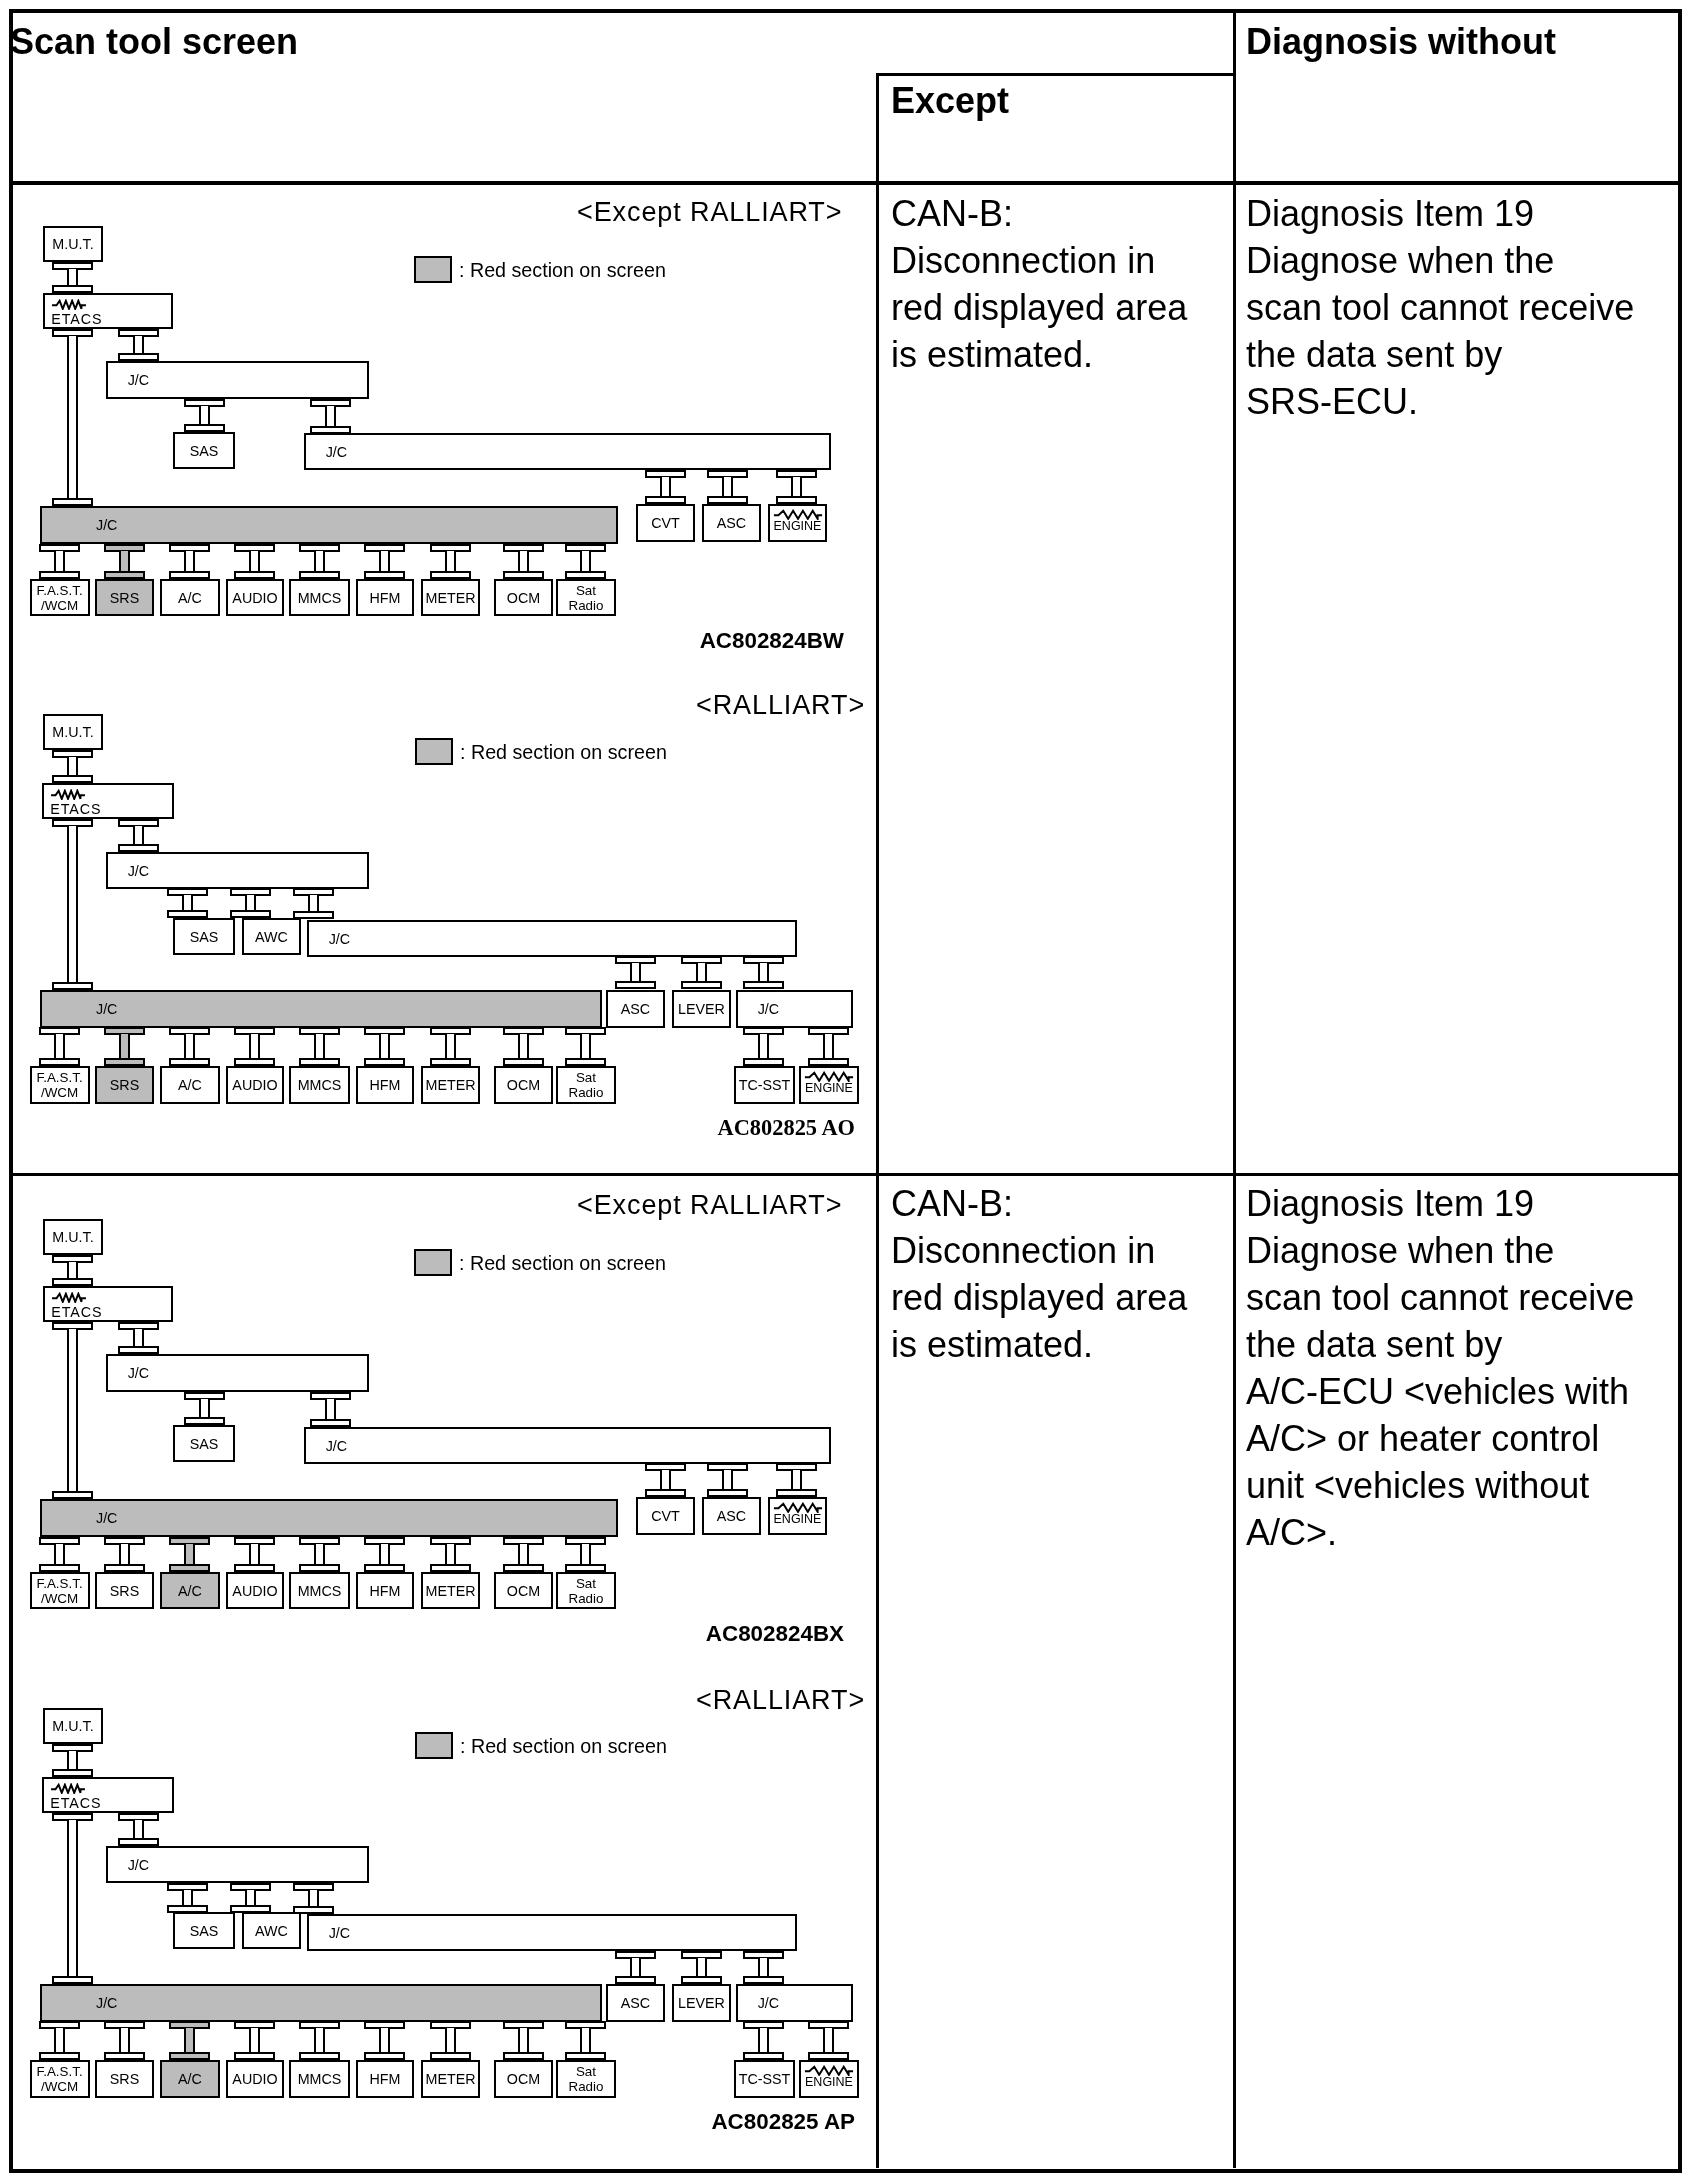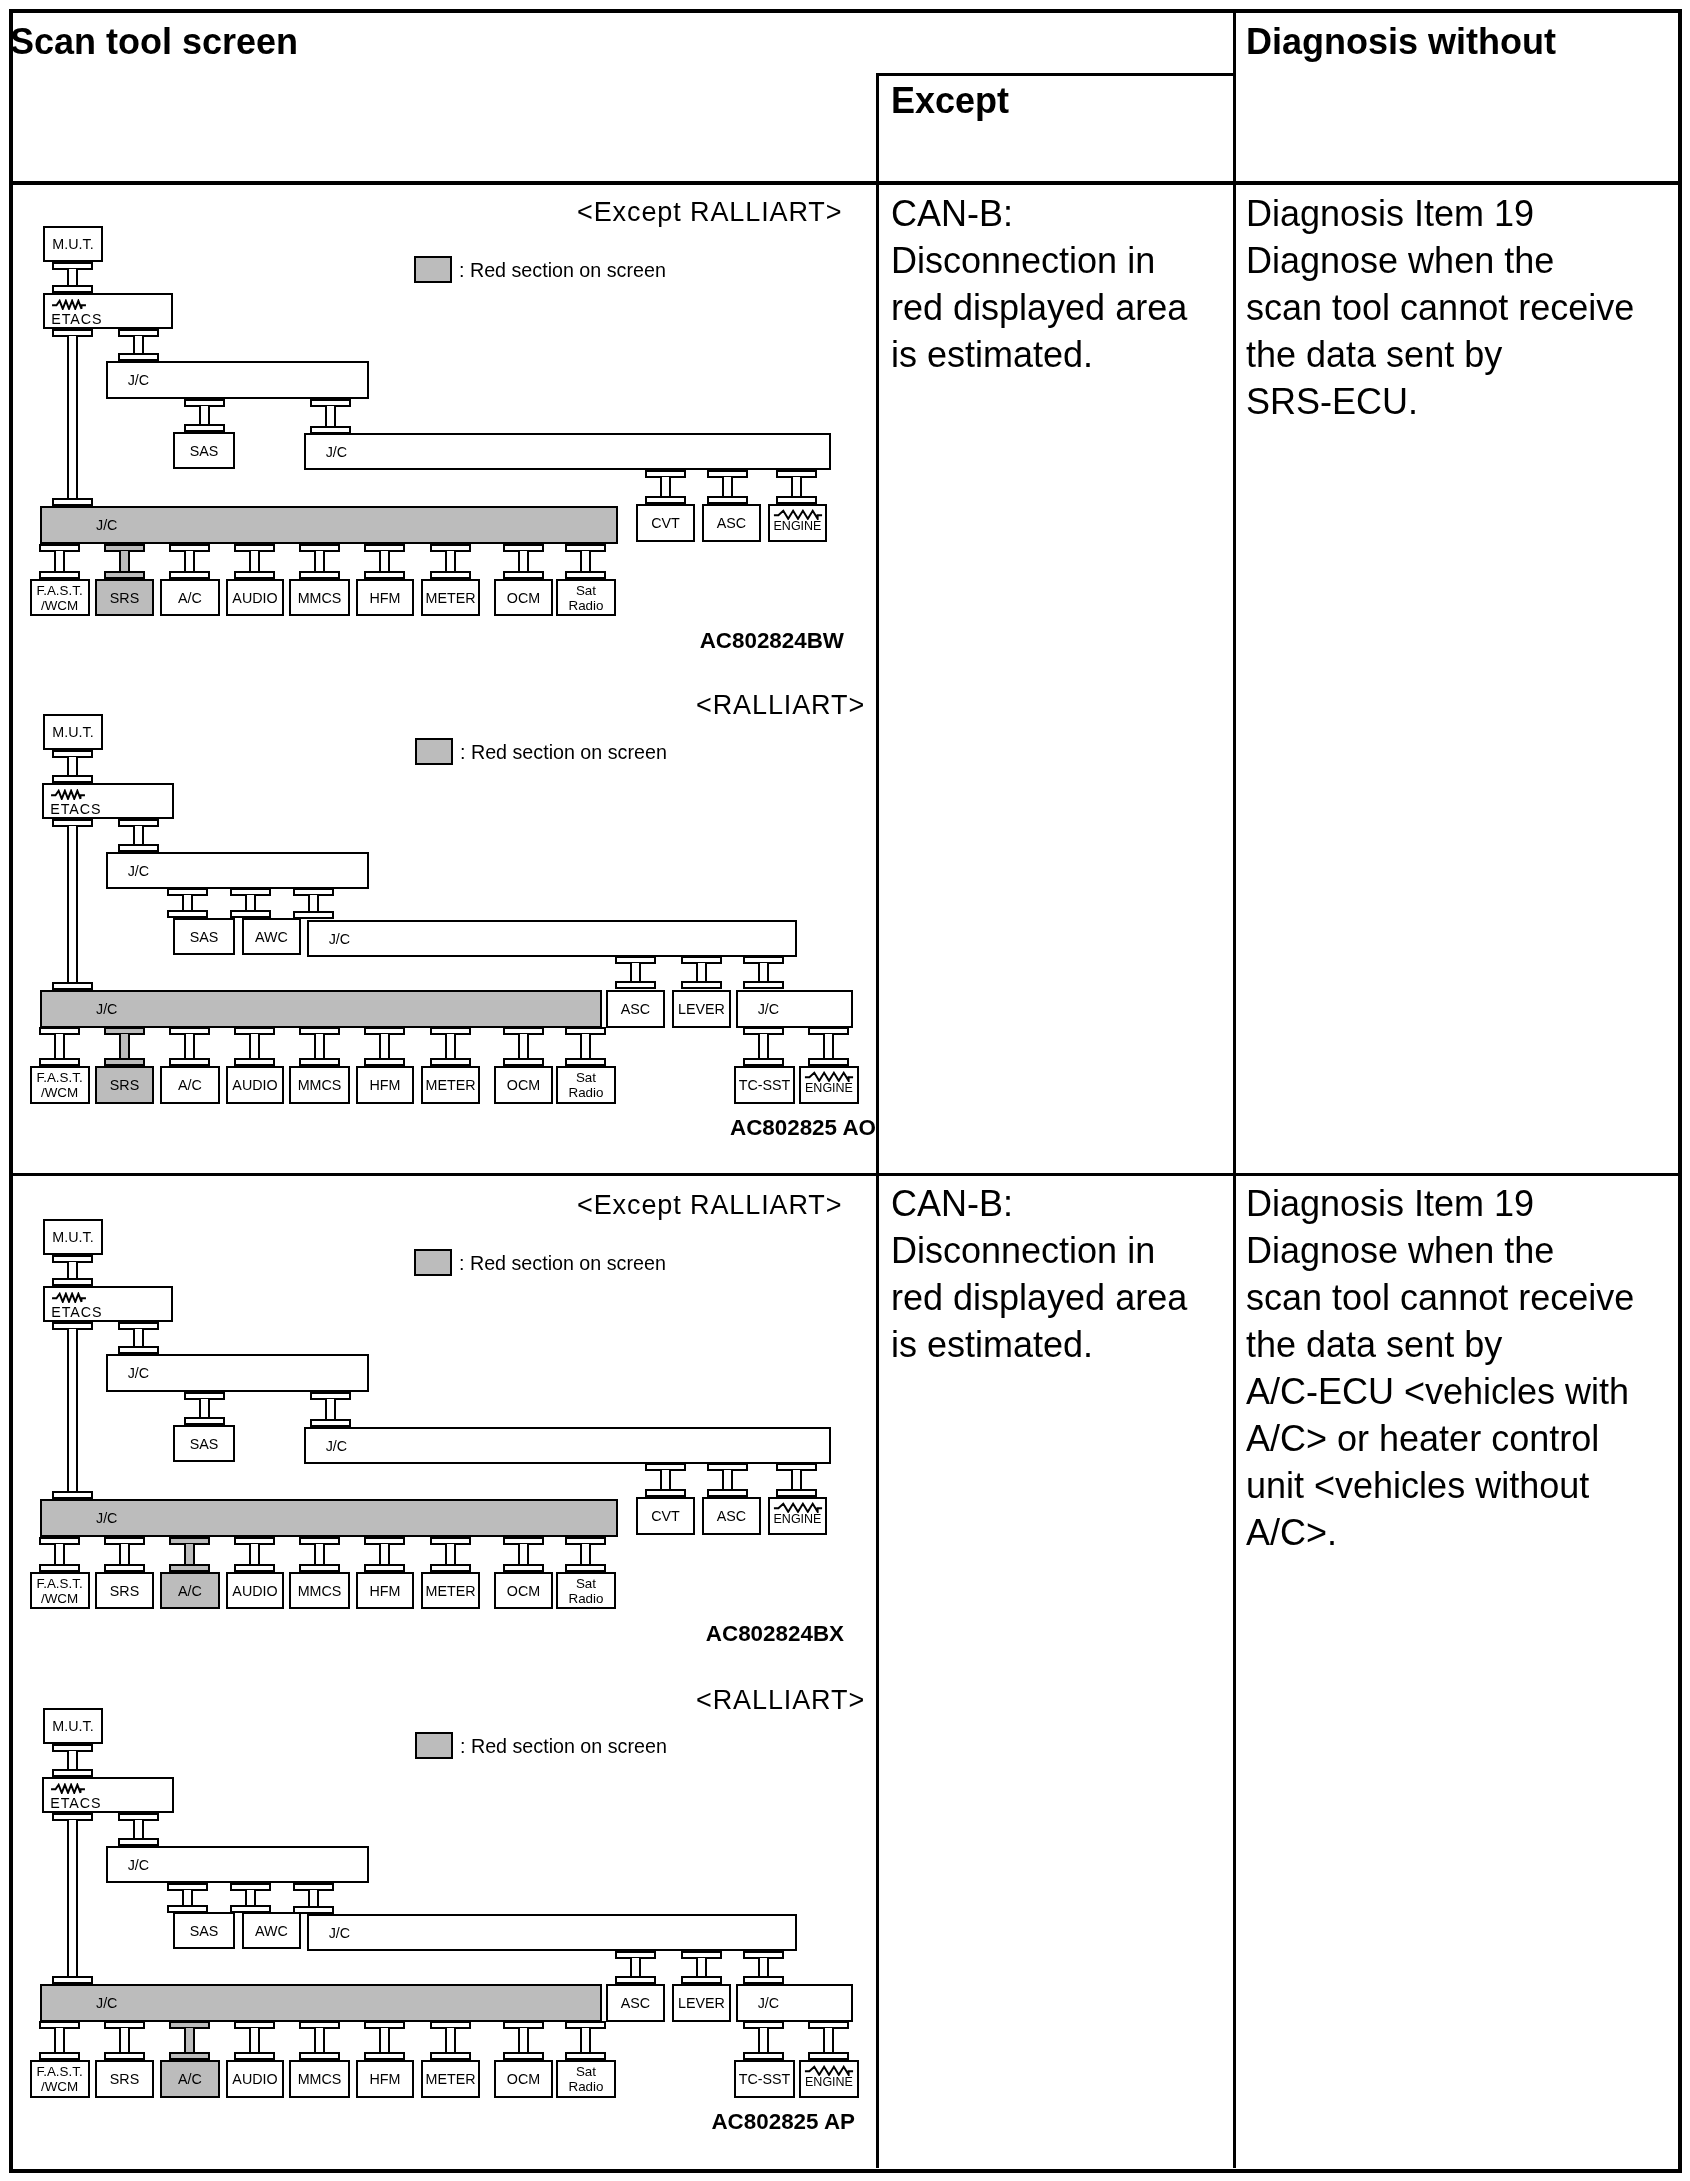--- a/index.html
+++ b/index.html
@@ -222,21 +222,21 @@
       <div class="box" style="left: 494px; top: 579px; width: 59px; height: 37px;">
         <span class="lbl">OCM</span>
       </div>
       <div class="box two" style="left: 556px; top: 579px; width: 60px; height: 37px;">
         <span class="lbl">Sat
 Radio</span>
       </div>
       <div class="dg-title" style="left: 696px; top: 690px;">&lt;RALLIART&gt;</div>
       <div class="legend-sq" style="left: 415px; top: 738px;"></div>
       <div class="legend-tx" style="left: 460px; top: 741px;">: Red section on screen</div>
-      <div class="dg-code" style="left: 724px; top: 1115px;">AC802825 AO</div>
+      <div class="dg-code" style="left: 703px; top: 1115px; font-family: Liberation Serif, serif;">AC802825 AO</div>
       <div class="conn" style="left: 52px; top: 750px; height: 33px;">
         <div class="stub t"></div>
         <div class="pipe"></div>
         <div class="stub b"></div>
       </div>
       <div class="conn" style="left: 118px; top: 819px; height: 33px;">
         <div class="stub t"></div>
         <div class="pipe"></div>
         <div class="stub b"></div>
       </div>

